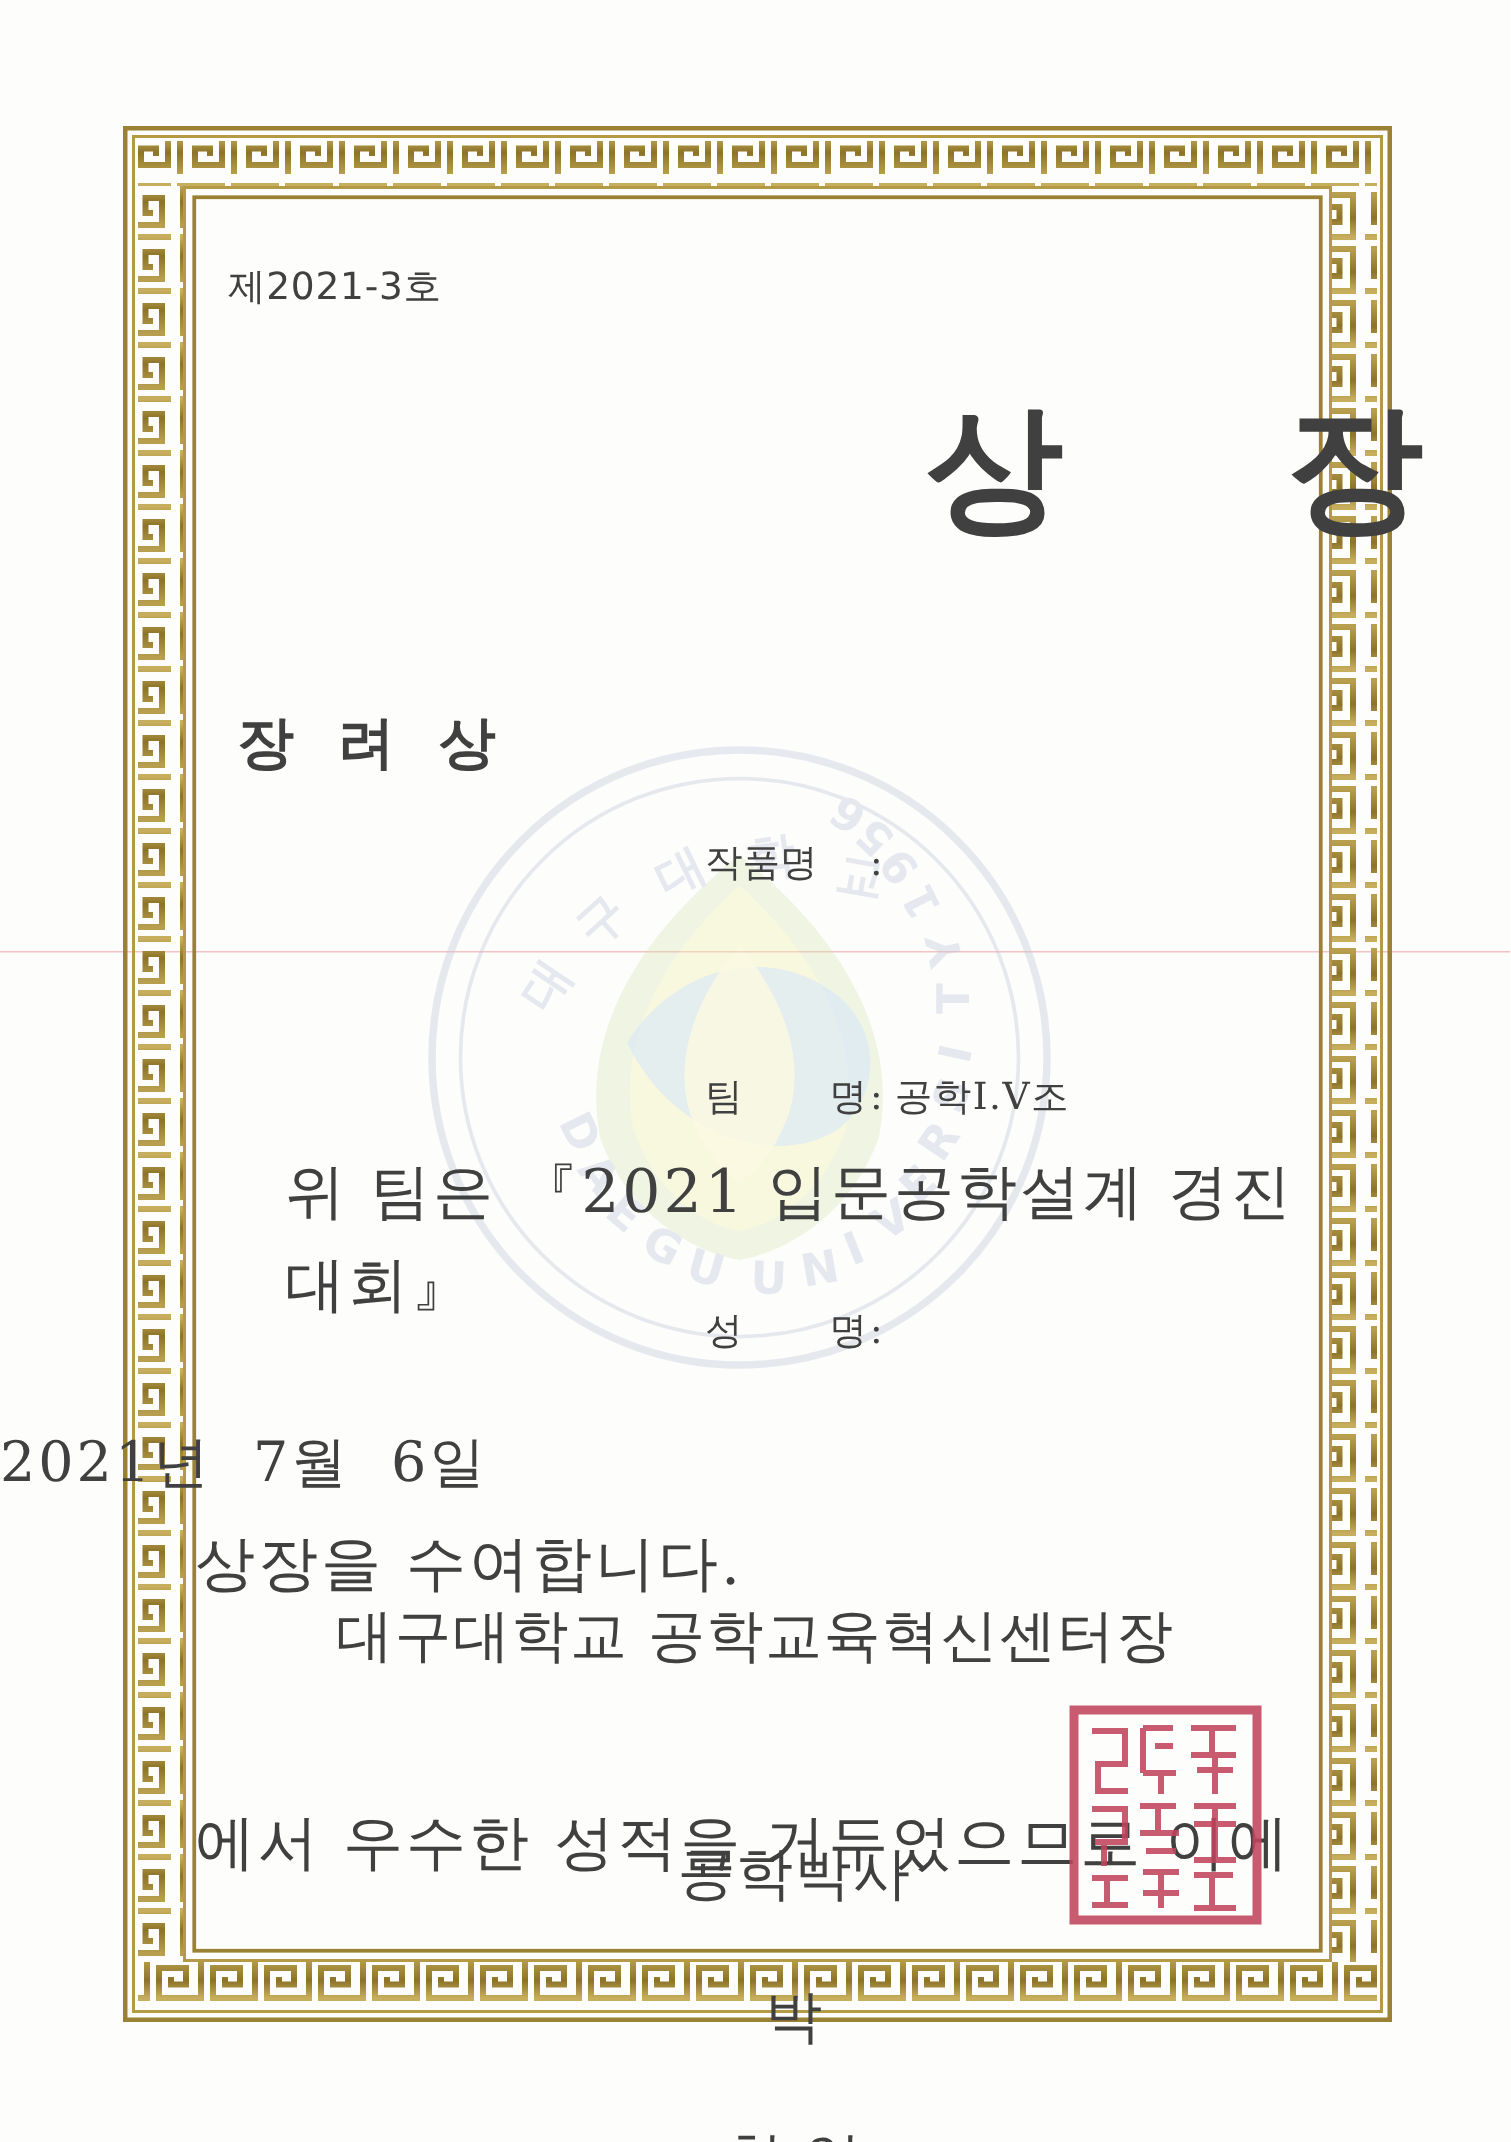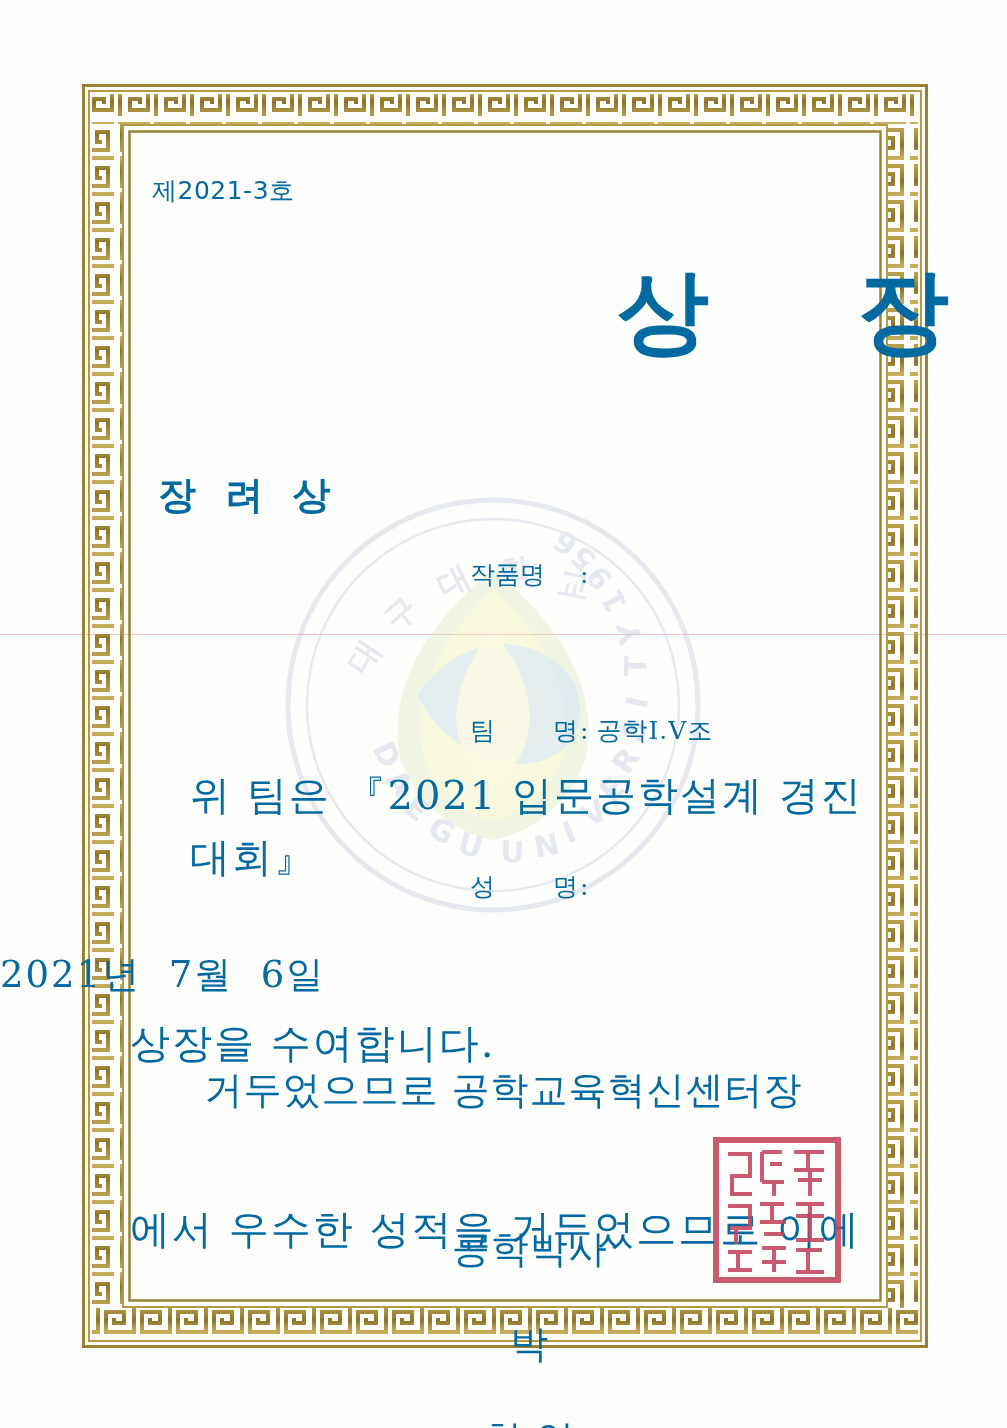--- a/index.html
+++ b/index.html
@@ -57,21 +57,21 @@
     width: 450px;
     height: 450px;
     opacity: .62;
     pointer-events: none;
   }
 
   
   .doc-text {
     position: absolute;
     font-family: "DejaVu Sans", "Liberation Sans", sans-serif;
-    color: #0369a1;
+    color: #404040;
     white-space: pre;
   }
 
   #serial-number {
     left: 152px;
     top: 174px;
     font-size: 25px;
     letter-spacing: .5px;
   }
 
@@ -284,21 +284,21 @@
   </div>
 
   <div class="doc-text" id="body-paragraph">
     <div id="body-line-1">위 팀은 『2021 입문공학설계 경진대회』</div>
     <div>상장을 수여합니다.</div>
     <div>에서 우수한 성적을 거두었으므로 이에</div>
   </div>
 
   <div class="doc-text" id="award-date">2021년  7월  6일</div>
 
-  <div class="doc-text" id="issuer-org">거두었으므로 공학교육혁신센터장</div>
+  <div class="doc-text" id="issuer-org">대구대학교 공학교육혁신센터장</div>
 
   <div class="doc-text" id="issuer-name">
     <span>공학박사</span>
     <span class="name-gap"></span>
     <span>박</span>
     <span class="given-gap"></span>
     <span>철 영</span>
   </div>
 
   <svg id="official-stamp" viewBox="0 0 130 148">

